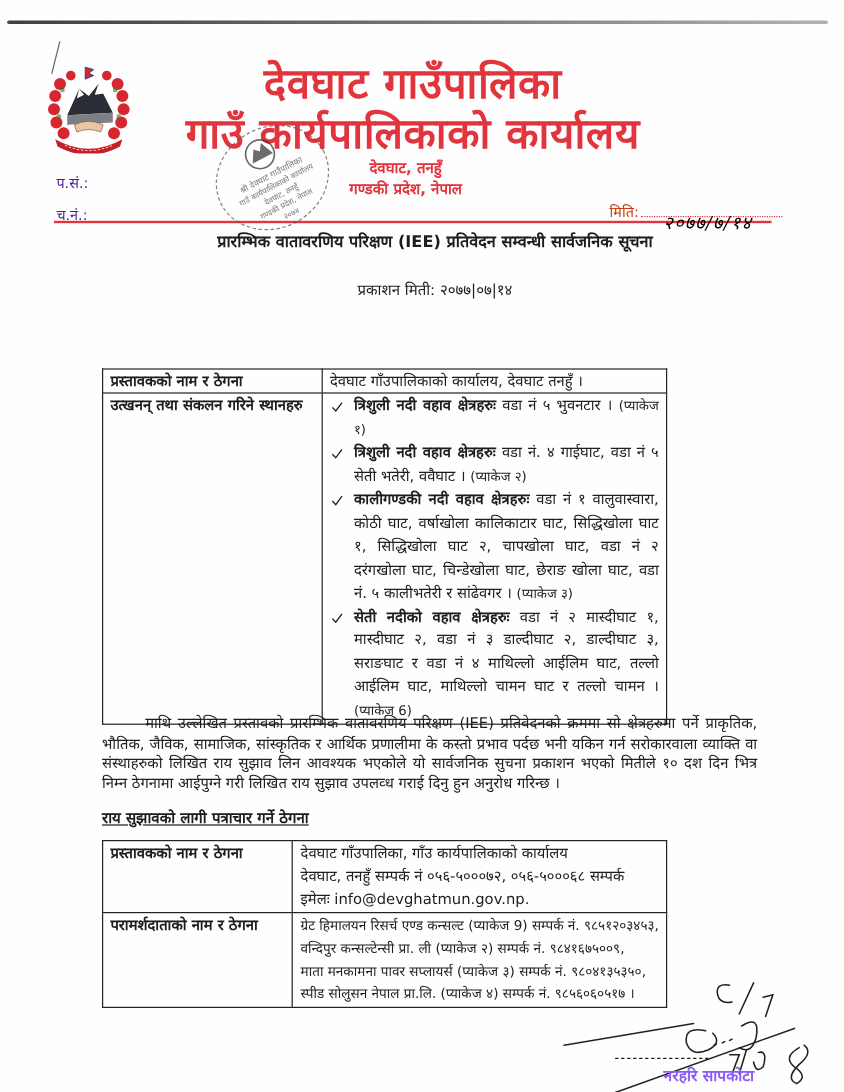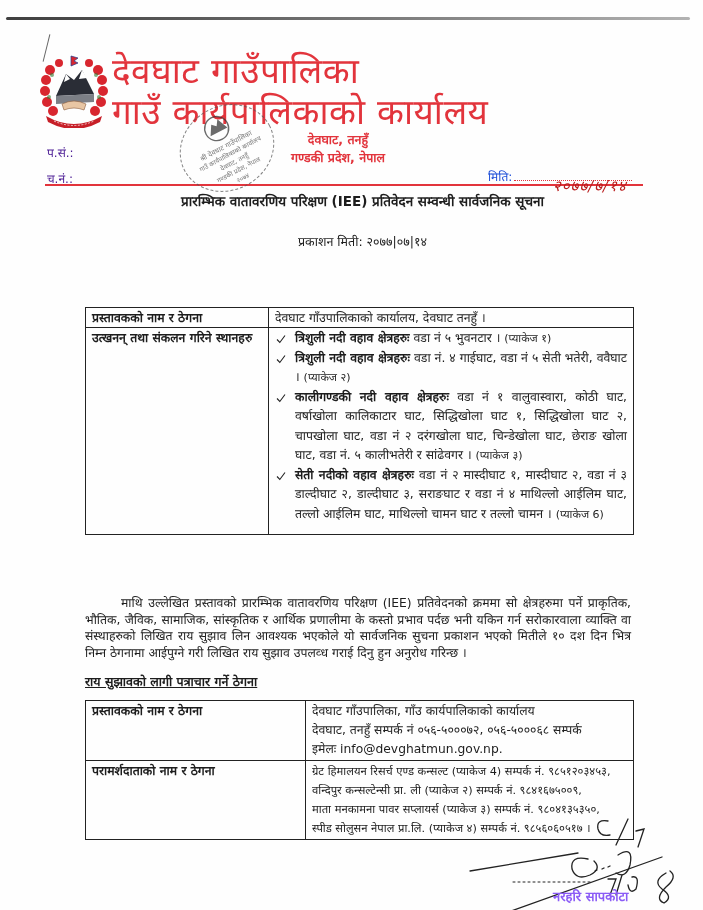--- a/index.html
+++ b/index.html
@@ -3,47 +3,47 @@
 <meta charset="utf-8">
 <style>
   html,body{margin:0;padding:0;background:#ffffff;}
   .page{position:relative;width:703px;height:910px;overflow:hidden;background:#fefefe;
         font-family:"DejaVu Sans",sans-serif;color:#1d1d1d;}
   .scan-edge{position:absolute;left:6px;top:17px;width:684px;height:3px;border-radius:2px;
         background:linear-gradient(90deg,#1e1e1e 0%,#3a3a3a 25%,#6a6a6a 60%,#a5a5a5 100%);opacity:.85;}
   .pen-mark{position:absolute;left:46px;top:34px;width:1px;height:28px;background:#666;transform:rotate(14deg);}
   .emblem{position:absolute;left:38px;top:52px;width:72px;height:76px;}
 
-  .lh-title{position:absolute;left:112px;width:440px;color:#e2343c;
-        font-weight:normal;white-space:nowrap;letter-spacing:.5px;}
+  .lh-title{position:absolute;left:124px;width:440px;text-align:center;color:#e2343c;
+        font-weight:bold;white-space:nowrap;letter-spacing:.5px;}
   .t1{top:50px;font-size:35px;line-height:42px;}
   .t2{top:91px;font-size:35px;line-height:42px;}
   .sub{position:absolute;left:238px;width:200px;text-align:center;color:#e2343c;
         font-weight:bold;font-size:12.5px;white-space:nowrap;}
   .sub1{top:131px;}
   .sub2{top:149px;}
   .lh-label{position:absolute;left:47px;color:#4c1d95;font-size:12px;white-space:nowrap;}
   .ps{top:144px;}
   .cn{top:170px;text-align:center;}
   .red-rule{position:absolute;left:45px;top:184px;width:598px;height:1.5px;background:#e2343c;}
-  .miti{position:absolute;left:488px;top:168px;color:#1d4ed8;font-size:12px;white-space:nowrap;}
+  .miti{position:absolute;left:508px;top:168px;color:#c2410c;font-size:12px;white-space:nowrap;}
   .miti .dots{display:inline-block;width:118px;height:10px;margin-left:2px;border-bottom:1.5px dotted #e2343c;}
-  .hand-date{position:absolute;left:553px;top:175px;font-size:15px;color:#b91c1c;font-style:italic;
+  .hand-date{position:absolute;left:553px;top:175px;font-size:15px;color:#000000;font-style:italic;
         letter-spacing:1px;white-space:nowrap;font-family:"DejaVu Serif",serif;}
   .stamp{position:absolute;left:168px;top:96px;width:118px;height:104px;}
 
   .notice-title{position:absolute;left:80px;top:192px;width:565px;text-align:center;font-weight:bold;font-size:13.5px;}
   .publish-date{position:absolute;left:80px;top:233px;width:565px;text-align:center;font-size:12.5px;}
   .para{position:absolute;left:85px;width:546px;font-size:12.3px;text-align:justify;}
   .para1{top:250px;line-height:15.5px;}
   .para2{top:595px;line-height:16.5px;text-indent:36px;}
   .corr-heading{position:absolute;left:85px;top:673px;font-weight:bold;font-size:12.5px;
         text-decoration:underline;white-space:nowrap;}
 
-  table.doc{position:absolute;left:85px;width:549px;border-collapse:collapse;font-size:12.3px;}
+  table.doc{position:absolute;left:85px;width:471px;border-collapse:collapse;font-size:12.3px;}
   table.doc td{border:1.2px solid #222;vertical-align:top;padding:1px 6px;}
   .tbl1{top:307px;}
   .tbl1 td.lbl{width:170px;font-weight:bold;}
   .tbl1 tr.r1 td{height:15px;}
   .tbl1 tr.r2 td{height:40px;line-height:19px;}
   .tbl1 tr.r3 td{height:204px;}
   .tbl1 td.lbl.just{text-align:justify;line-height:19px;}
   .sites{list-style:none;margin:0;padding:0;line-height:19.5px;text-align:justify;}
   .sites li{position:relative;padding-left:20px;}
   .sites .chk{position:absolute;left:1px;top:5px;width:10px;height:10px;}
@@ -186,21 +186,21 @@
       <td class="lbl">प्रस्तावकको नाम र ठेगना</td>
       <td>
         <span class="line">देवघाट गाँउपालिका, गाँउ कार्यपालिकाको कार्यालय</span>
         <span class="line">देवघाट, तनहुँ सम्पर्क नं ०५६-५०००७२, ०५६-५०००६८  सम्पर्क</span>
         <span class="line">इमेलः info@devghatmun.gov.np.</span>
       </td>
     </tr>
     <tr class="r2">
       <td class="lbl">परामर्शदाताको नाम र ठेगना</td>
       <td class="small">
-        <span class="line">ग्रेट हिमालयन रिसर्च एण्ड कन्सल्ट (प्याकेज 4) सम्पर्क नं. ९८५१२०३४५३,</span>
+        <span class="line">ग्रेट हिमालयन रिसर्च एण्ड कन्सल्ट (प्याकेज 9) सम्पर्क नं. ९८५१२०३४५३,</span>
         <span class="line">वन्दिपुर कन्सल्टेन्सी प्रा. ली (प्याकेज २) सम्पर्क नं. ९८४१६७५००९,</span>
         <span class="line">माता मनकामना पावर सप्लायर्स (प्याकेज ३) सम्पर्क नं. ९८०४१३५३५०,</span>
         <span class="line">स्पीड सोलुसन नेपाल प्रा.लि. (प्याकेज ४) सम्पर्क नं. ९८५६०६०५१७ ।</span>
       </td>
     </tr>
   </tbody>
     </table>
 
   <svg class="signature" viewBox="0 0 263 95">
     <g stroke="#222" stroke-width="1.3" fill="none" stroke-linecap="round">

